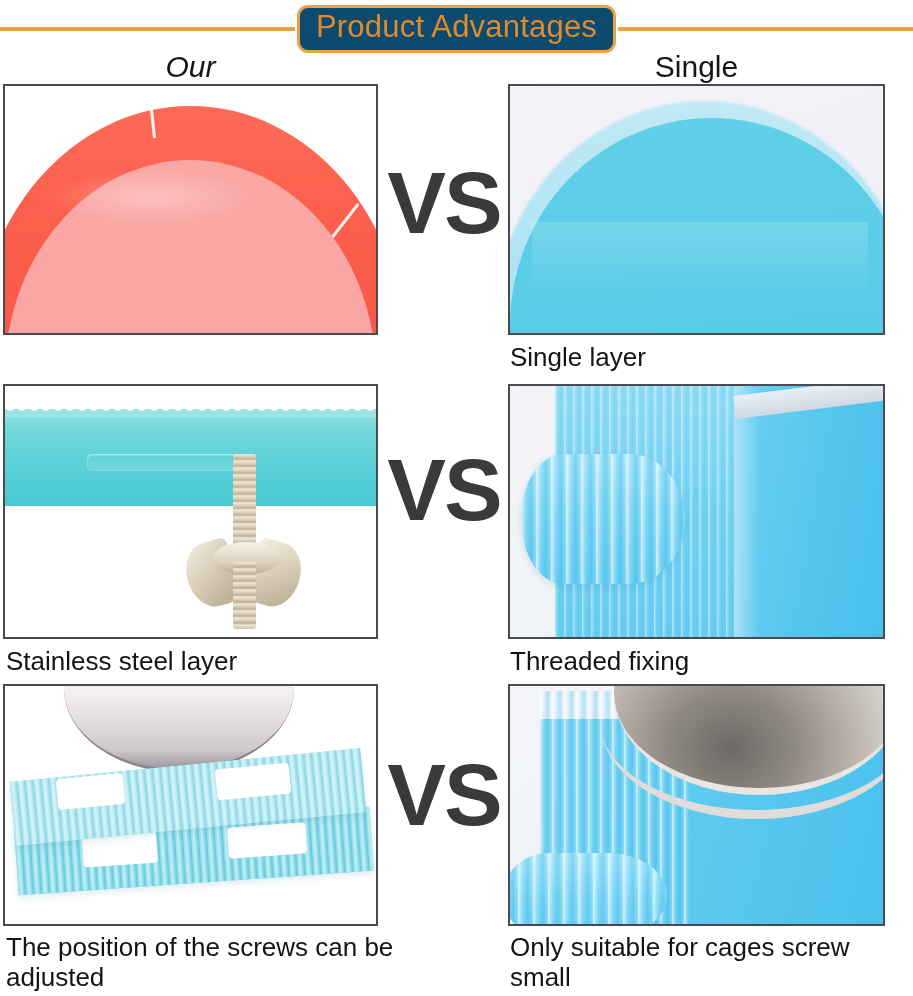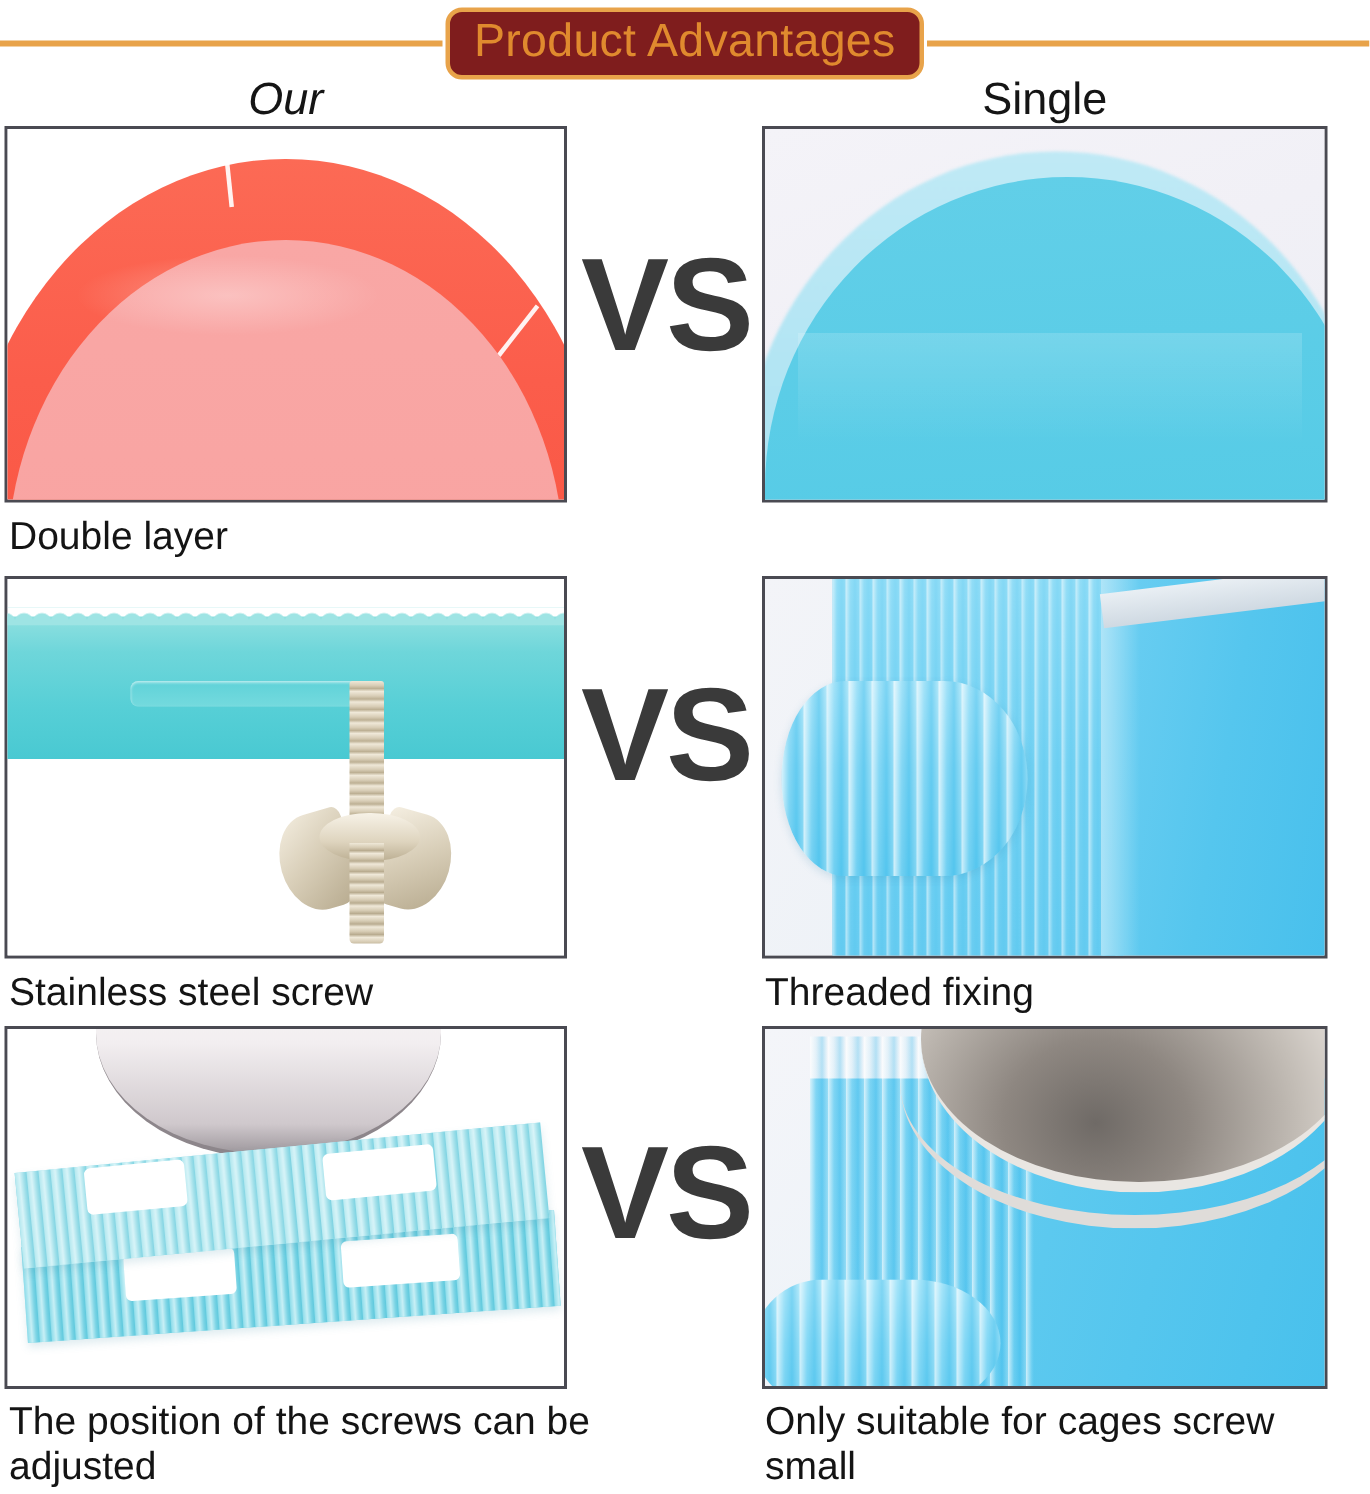--- a/index.html
+++ b/index.html
@@ -27,21 +27,21 @@
   .rule {
     flex: 1 1 auto;
     height: 4px;
     background: #e8a34a;
   }
   .title-box {
     flex: 0 0 auto;
     border: 3px solid #e8a34a;
     border-radius: 11px;
     padding: 2px 16px 5px 16px;
-    background: #7f1d1d;
+    background: #0c4a6e;
     margin: 0 2px;
   }
   .title-text {
     font-size: 31px;
     color: #e08a2e;
     letter-spacing: 0.2px;
     white-space: nowrap;
     line-height: 1.12;
   }
 
@@ -382,21 +382,21 @@
     <div class="vs">VS</div>
 
     <div class="panel right">
       <div class="bowl-single">
         <div class="rimlite"></div>
         <div class="body"></div>
         <div class="sheen"></div>
       </div>
     </div>
 
-    <div class="caption left">Double layer</div>
+    <div class="caption right">Single layer</div>
   </div>
 
   <div class="row row2" style="height:300px">
 
     <div class="panel left">
       <div class="screw-scene">
         <div class="bar"></div>
         <div class="scallop"></div>
         <div class="slot"></div>
         <div class="shaft"></div>
@@ -411,21 +411,21 @@
 
     <div class="panel right">
       <div class="knob-scene">
         <div class="wall"></div>
         <div class="wall2"></div>
         <div class="topbar"></div>
         <div class="knob"></div>
       </div>
     </div>
 
-    <div class="caption left">Stainless steel screw</div>
+    <div class="caption left">Stainless steel layer</div>
     <div class="caption right">Threaded fixing</div>
   </div>
 
   <div class="row row3" style="height:312px">
 
     <div class="panel left">
       <div class="brk-scene">
         <div class="steelbowl"></div>
         <div class="bracket b2"></div>
         <div class="hole h3"></div>

